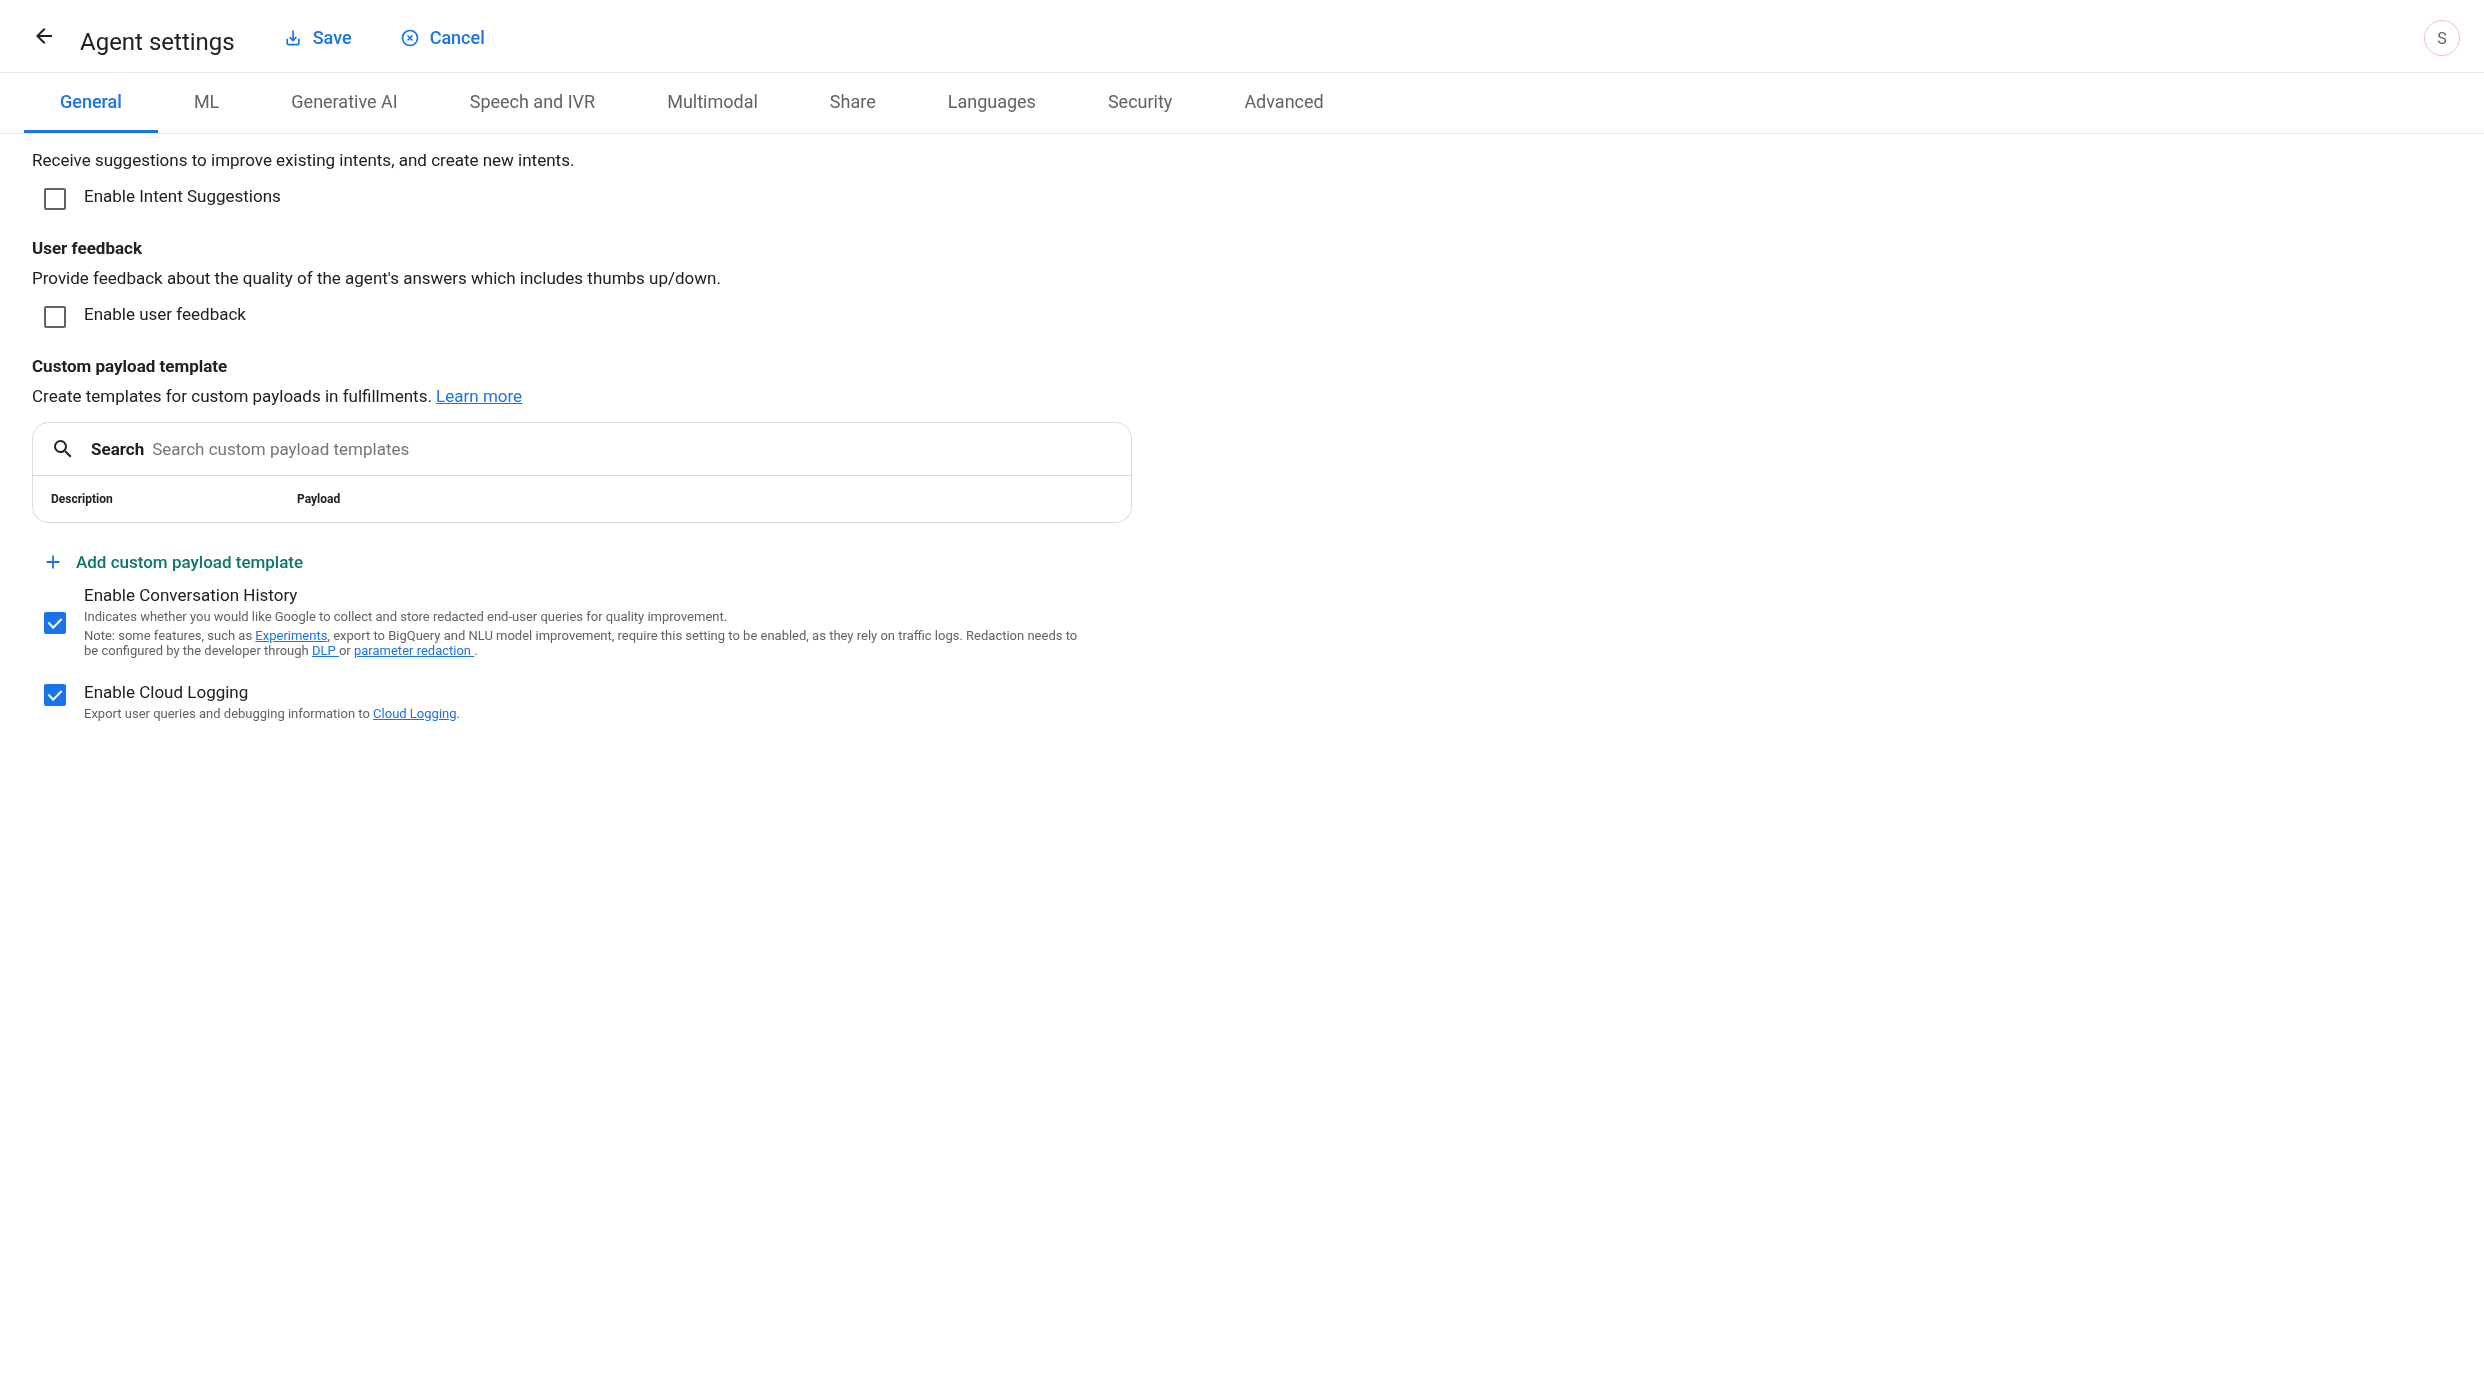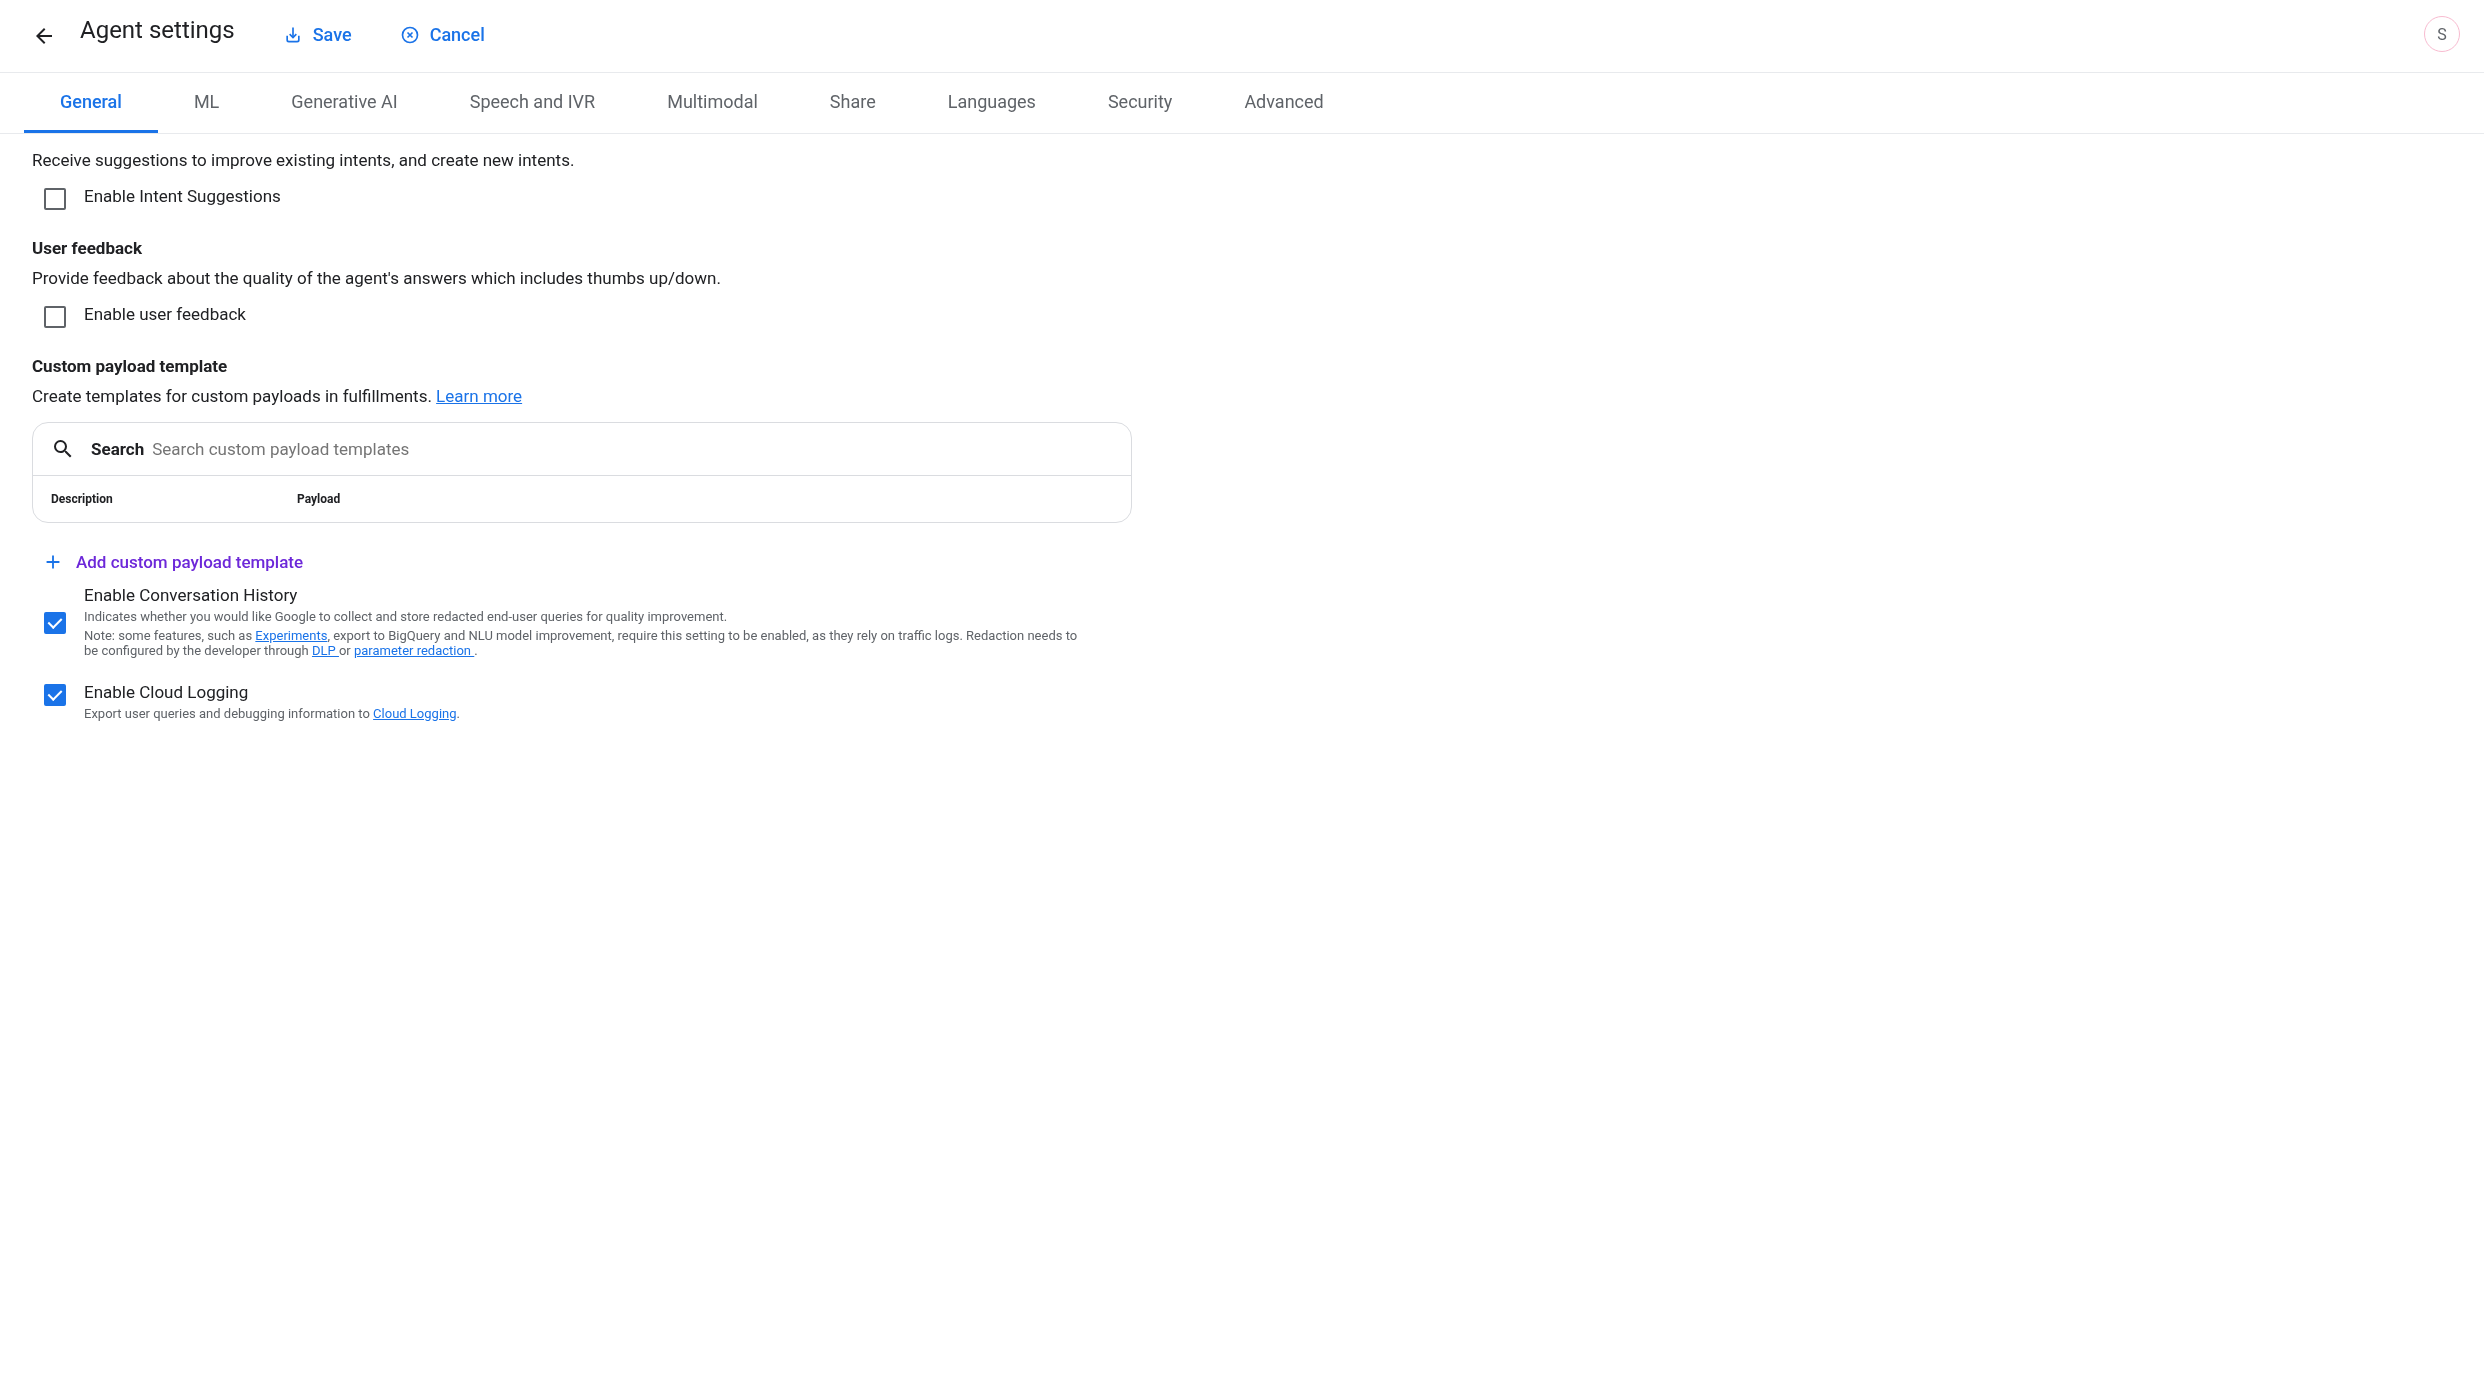--- a/index.html
+++ b/index.html
@@ -7,21 +7,21 @@
       padding: 0;
       box-sizing: border-box;
       font-family: 'Google Sans', Roboto, Arial, sans-serif;
     }
     body {
       background: #fff;
       color: #202124;
     }
     .header {
       display: flex;
-      align-items: flex-start;
+      align-items: flex-end;
       padding: 16px 24px;
       border-bottom: 1px solid #e8eaed;
     }
     .back-btn {
       background: none;
       border: none;
       cursor: pointer;
       padding: 8px;
       margin-right: 16px;
       display: flex;
@@ -193,21 +193,21 @@
     }
     .th-description {
       width: 246px;
     }
     .add-btn {
       background: none;
       border: none;
       cursor: pointer;
       display: flex;
       align-items: center;
-      color: #6d28d9;
+      color: #0f766e;
       font-size: 17px;
       font-weight: 500;
       padding: 12px 0;
       margin-top: 16px;
       margin-left: 10px;
     }
     .add-btn svg {
       width: 22px;
       height: 22px;
       margin-right: 12px;

